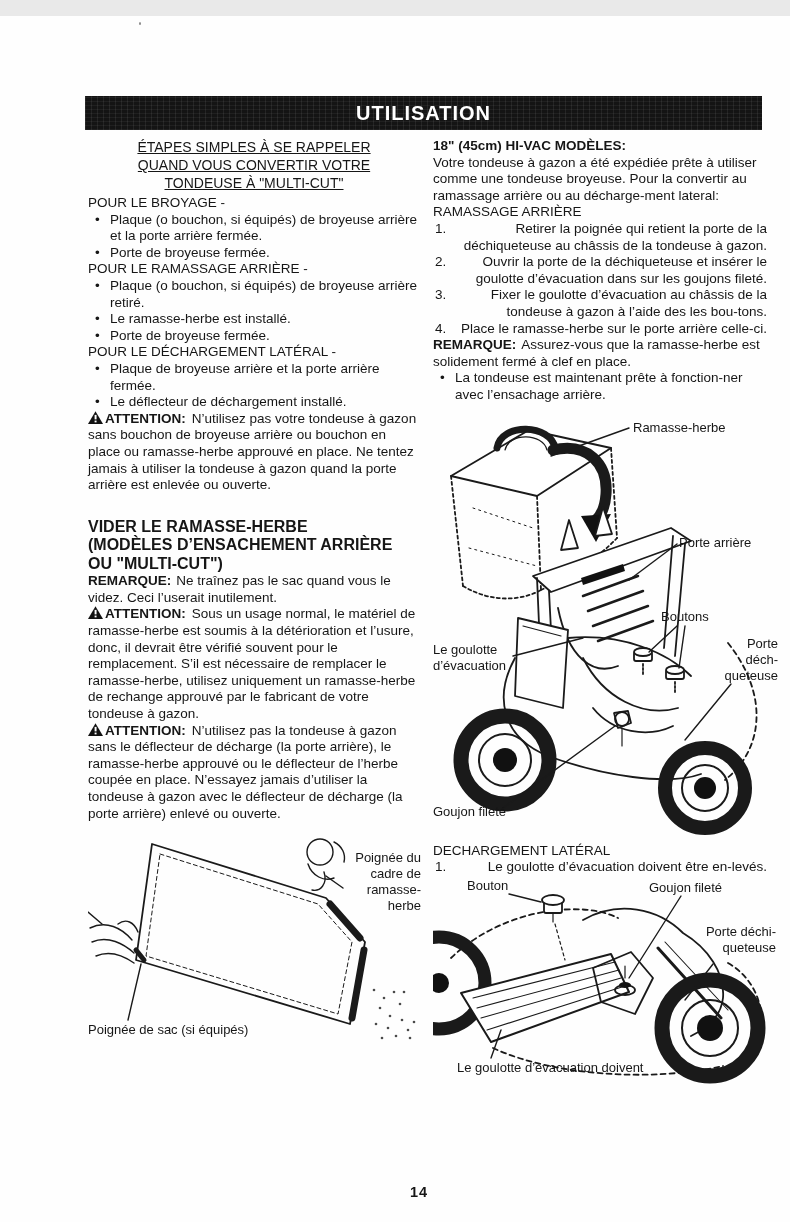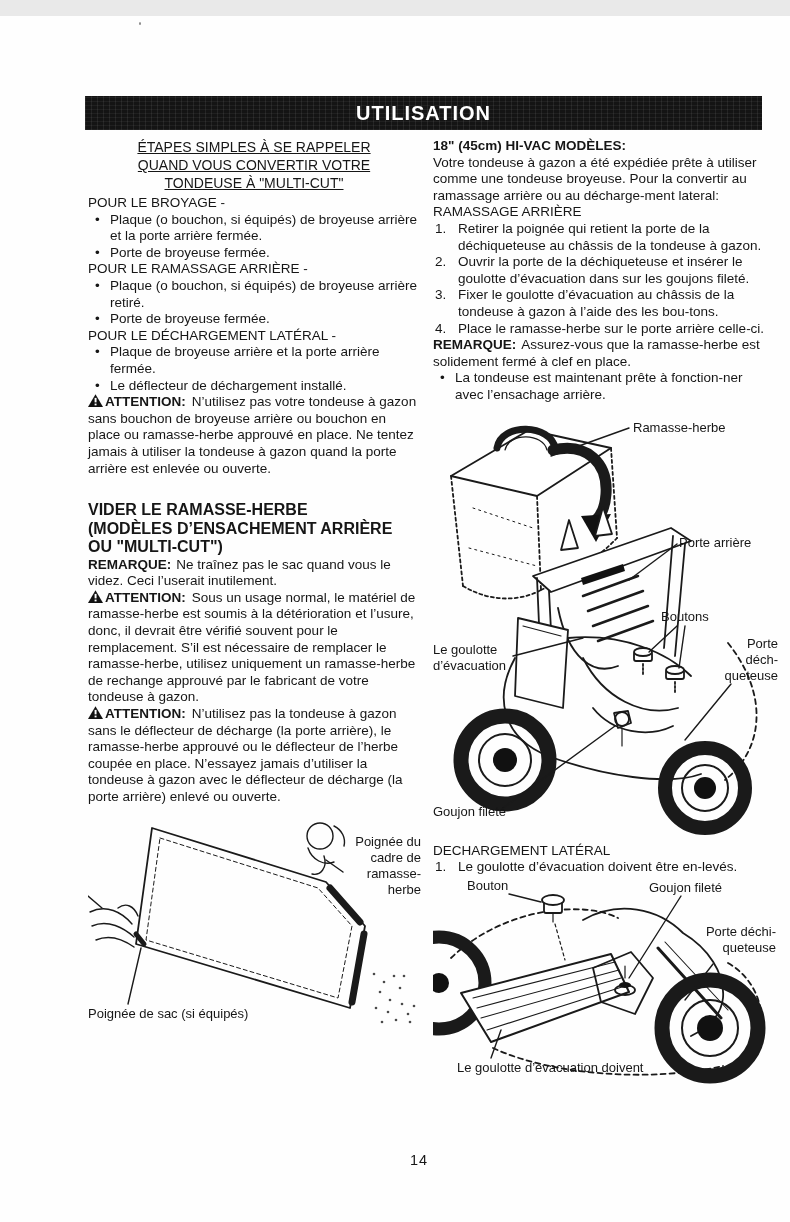--- a/index.html
+++ b/index.html
@@ -28,37 +28,37 @@
   .col-left  { left:88px;  width:332px; }
   .col-right { left:433px; width:334px; }
 
   p, ul, ol, h3 { margin:0; padding:0; }
   .center-head { text-align:center; font-size:14px; line-height:18px; }
   .center-head-block { margin-bottom:3px;text-decoration:underline; }
   ul.b { list-style:none; }
   ul.b li { position:relative; padding-left:22px; }
   ul.b li::before { content:"\2022"; position:absolute; left:7px; }
   ol.n { list-style:none; counter-reset:step; }
-  ol.n li { position:relative; padding-left:25px; counter-increment:step; }
+  ol.n li { position:relative; padding-left:25px; counter-increment:step;text-align:right; }
   ol.n li::before { content:counter(step) "."; position:absolute; left:2px; }
   .sec-head { font-weight:bold; font-size:16px; line-height:18.5px; margin-top:24px; }
   .bold-lead { font-weight:bold; }
   .warn b { margin-right:6px; }
   .note b { margin-right:5px; }
   .warn-icon svg { vertical-align:-1px; margin-right:2px; }
 
   .fig { position:relative; }
   .fig svg.art { position:absolute; left:0; top:0; }
   .fig-c  { width:335px; height:214px; margin-top:10px; }
   .fig-1  { width:345px; height:430px; margin-top:4px; }
   .fig-2  { width:345px; height:212px; margin-top:2px; }
   .lateral-head { margin-top:5px; }
   .lab { position:absolute; font-size:13px; line-height:16px; white-space:nowrap; }
   .lab.r { text-align:right; }
-  .pageno { position:absolute; left:410px; top:1136px; font-size:14.5px; letter-spacing:1px; }
+  .pageno { position:absolute; left:410px; top:1168px; font-size:14.5px; letter-spacing:1px;font-weight:bold; }
 
   line, path, polygon, polyline, circle, ellipse { vector-effect:non-scaling-stroke; }
 </style>
 </head>
 <body>
 
 <div class="page">
   <div class="scan-dot"></div>
 
   <div class="header-bar">
@@ -74,20 +74,21 @@
 
     <p>POUR LE BROYAGE -</p>
     <ul class="b">
       <li>Plaque (o bouchon, si équipés) de broyeuse arrière et la porte arrière fermée.</li>
       <li>Porte de broyeuse fermée.</li>
     </ul>
 
     <p>POUR LE RAMASSAGE ARRIÈRE -</p>
     <ul class="b">
       <li>Plaque (o bouchon, si équipés) de broyeuse arrière retiré.</li>
+      <li>Le ramasse-herbe est installé.</li>
       <li>Porte de broyeuse fermée.</li>
     </ul>
 
     <p>POUR LE DÉCHARGEMENT LATÉRAL -</p>
     <ul class="b">
       <li>Plaque de broyeuse arrière et la porte arrière fermée.</li>
       <li>Le déflecteur de déchargement installé.</li>
     </ul>
 
     <p class="warn"><span class="warn-icon"><svg width="15" height="13" viewBox="0 0 20 17">

